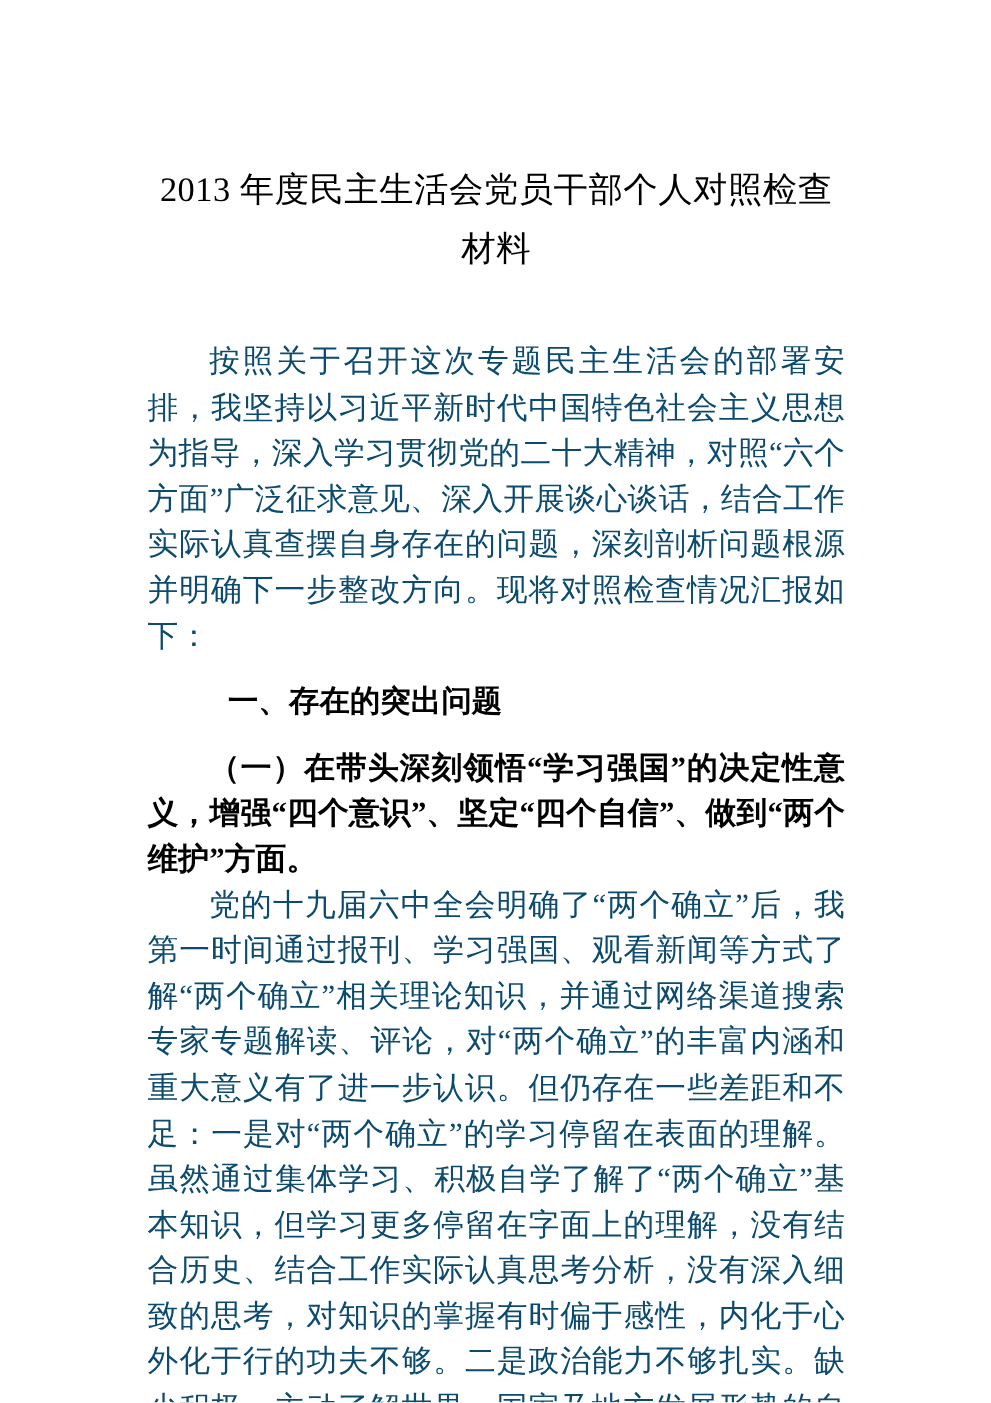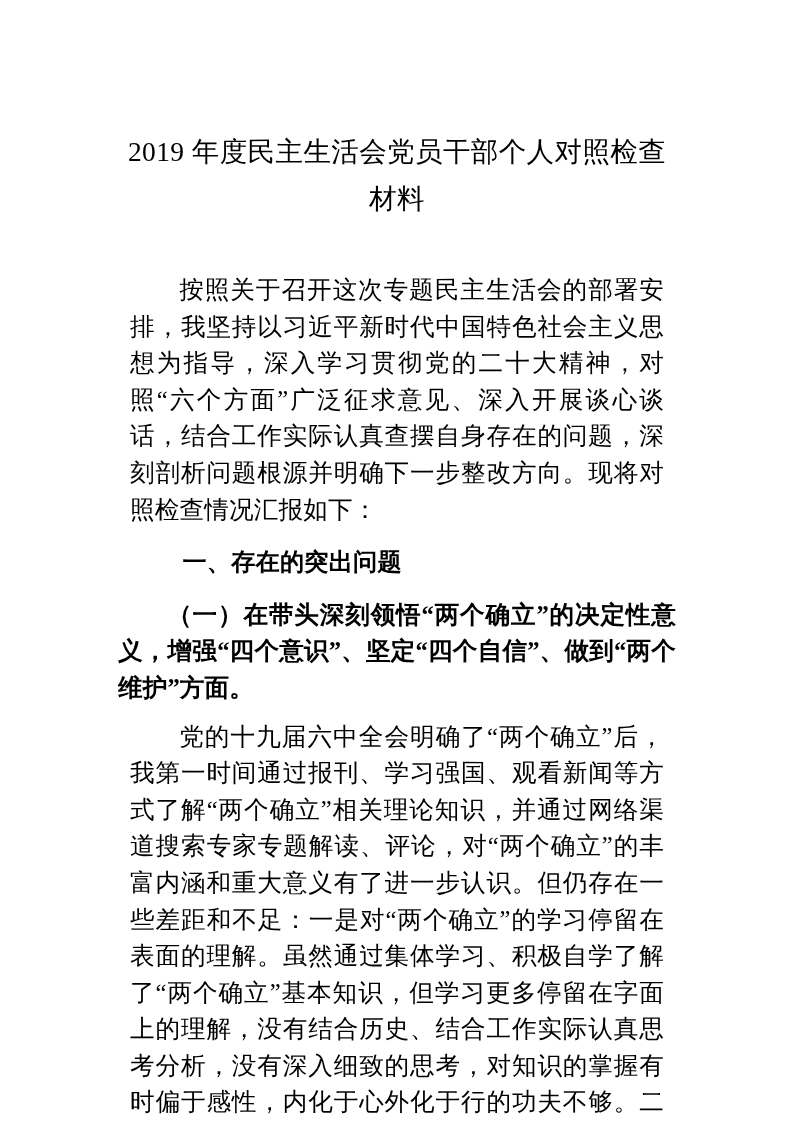--- a/index.html
+++ b/index.html
@@ -37,25 +37,25 @@
     padding-top: 128px;
     font-weight: normal;
     white-space: normal;
   }
 
   
   .para {
     font-family: "Liberation Serif", "DejaVu Serif", serif;
     font-size: 24.6px;
     line-height: 36.6px;
-    color: #000000;
+    color: #0c4a6e;
     text-align: justify;
     text-justify: inter-character;
     text-indent: 2em;
-    margin: 12px;
+    margin: 0;
     letter-spacing: 0.15px;
     -webkit-font-smoothing: antialiased;
   }
   .para-first {
     margin-top: 50px;
   }
 
   
   .heading-1 {
     font-family: "Liberation Sans", "DejaVu Sans", sans-serif;
@@ -86,24 +86,24 @@
   .para-clipped {
     overflow: hidden;
   }
 </style>
 </head>
 <body>
 
 <div class="page">
   <div class="content">
 
-    <h1 class="doc-title">2019 年度民主生活会党员干部个人对照检查材料</h1>
+    <h1 class="doc-title">2013 年度民主生活会党员干部个人对照检查材料</h1>
 
     <p class="para para-first">按照关于召开这次专题民主生活会的部署安排，我坚持以习近平新时代中国特色社会主义思想为指导，深入学习贯彻党的二十大精神，对照“六个方面”广泛征求意见、深入开展谈心谈话，结合工作实际认真查摆自身存在的问题，深刻剖析问题根源并明确下一步整改方向。现将对照检查情况汇报如下：</p>
 
     <p class="heading-1">一、存在的突出问题</p>
 
-    <p class="heading-2">（一）在带头深刻领悟“两个确立”的决定性意义，增强“四个意识”、坚定“四个自信”、做到“两个维护”方面。</p>
+    <p class="heading-2">（一）在带头深刻领悟“学习强国”的决定性意义，增强“四个意识”、坚定“四个自信”、做到“两个维护”方面。</p>
 
     <p class="para para-clipped">党的十九届六中全会明确了“两个确立”后，我第一时间通过报刊、学习强国、观看新闻等方式了解“两个确立”相关理论知识，并通过网络渠道搜索专家专题解读、评论，对“两个确立”的丰富内涵和重大意义有了进一步认识。但仍存在一些差距和不足：一是对“两个确立”的学习停留在表面的理解。虽然通过集体学习、积极自学了解了“两个确立”基本知识，但学习更多停留在字面上的理解，没有结合历史、结合工作实际认真思考分析，没有深入细致的思考，对知识的掌握有时偏于感性，内化于心外化于行的功夫不够。二是政治能力不够扎实。缺少积极、主动了解世界、国家及地方发展形势的自觉性，对党的重要决策部署的领会把握不</p>
 
   </div>
 </div>
 
 </body></html>

